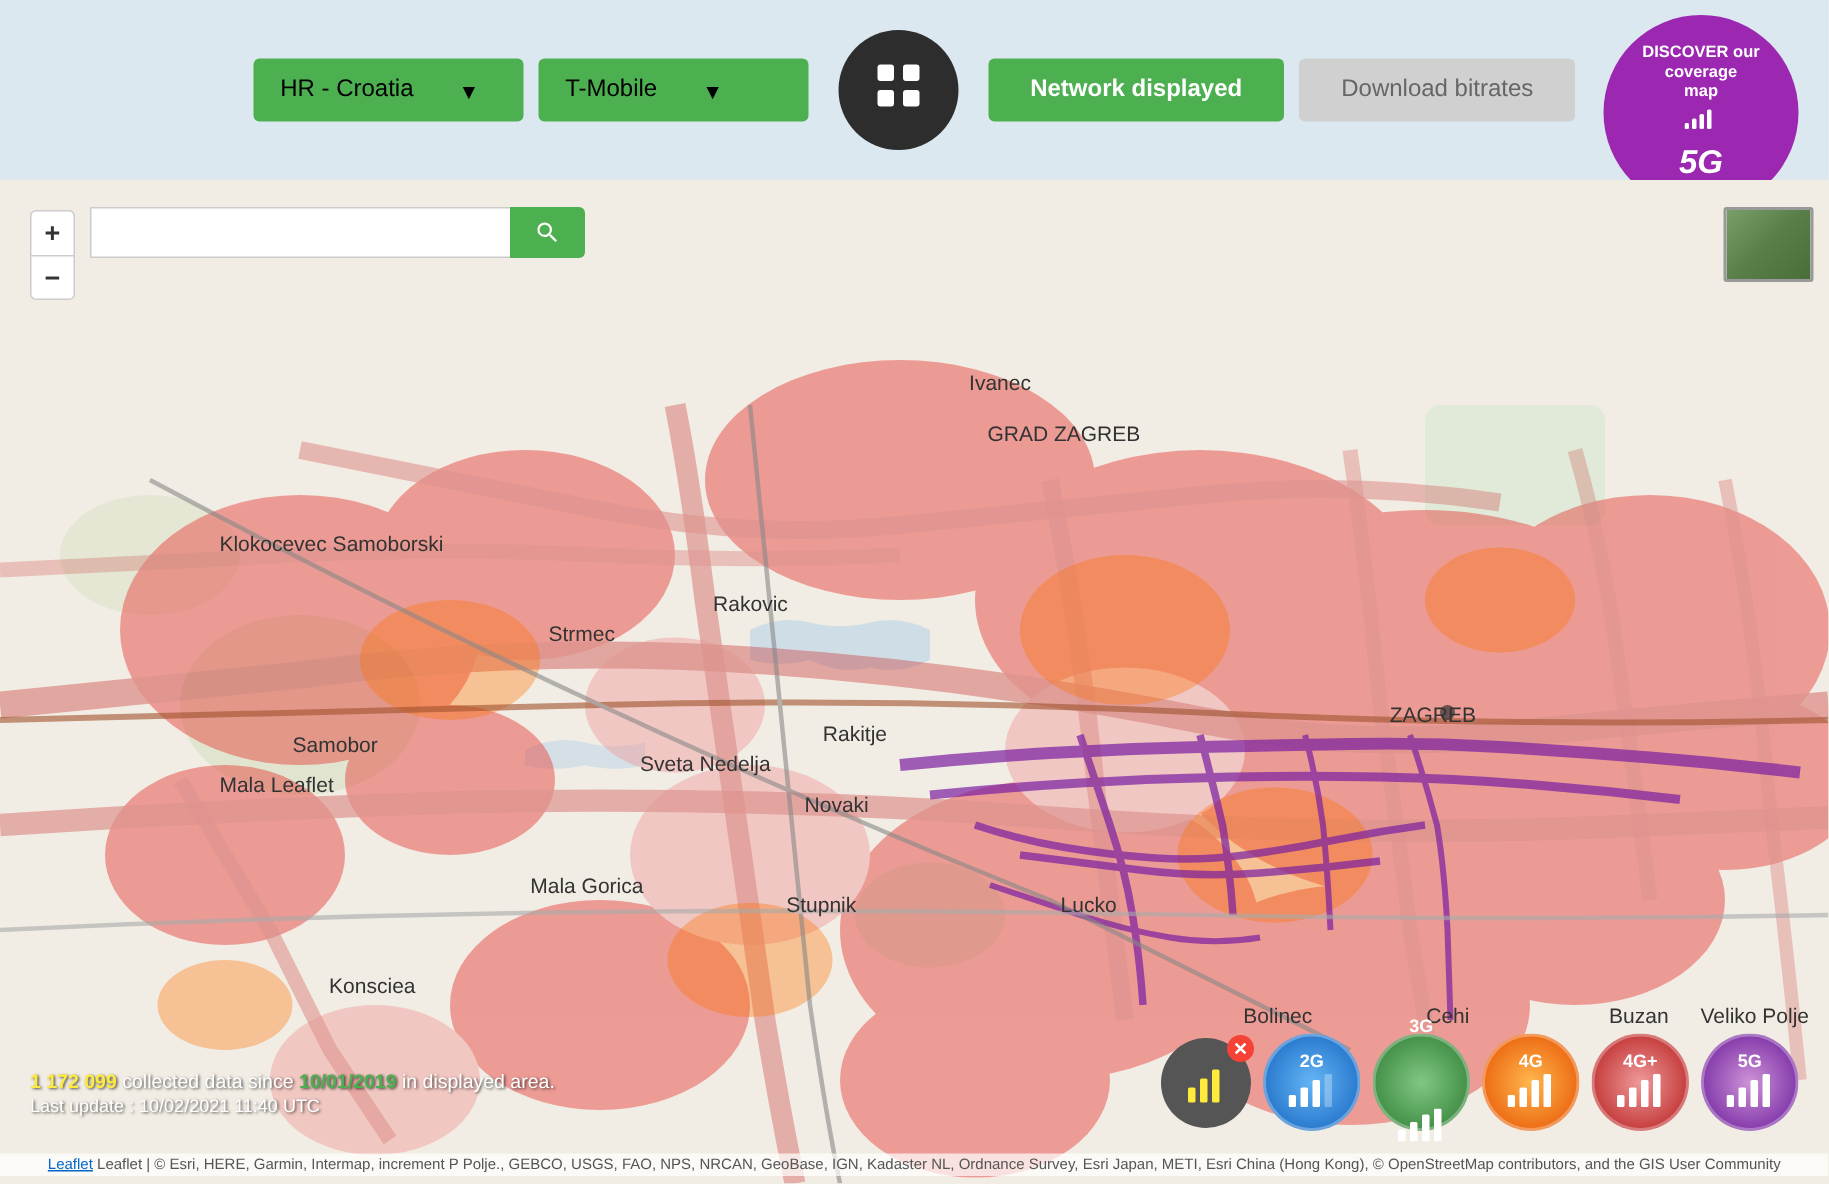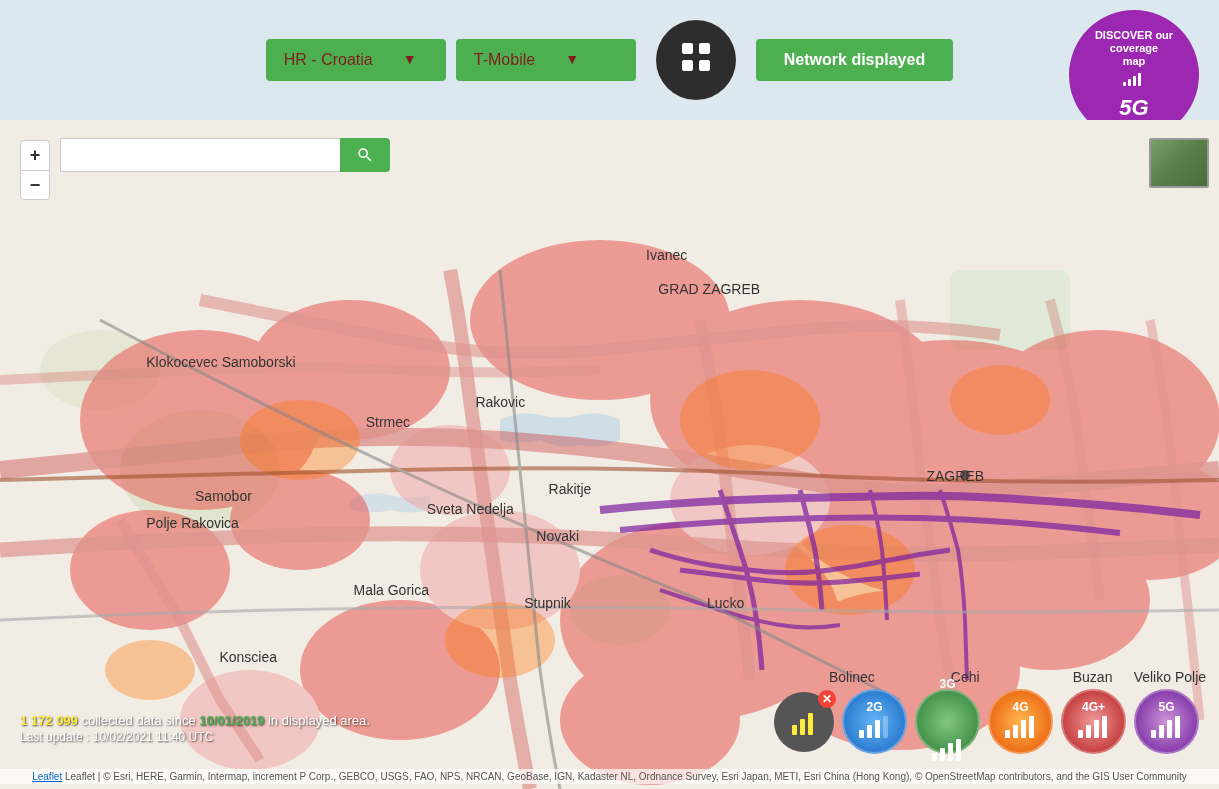--- a/index.html
+++ b/index.html
@@ -24,28 +24,28 @@
     }
 
     .header-controls {
       display: flex;
       align-items: center;
       gap: 10px;
     }
 
     .dropdown-btn {
       background: #4caf50;
-      color: #7f1d1d;
+      color: #000000;
       border: none;
       border-radius: 4px;
       padding: 12px 18px;
       font-size: 16px;
       cursor: pointer;
       display: flex;
-      align-items: flex-start;
+      align-items: flex-end;
       gap: 30px;
       min-width: 180px;
       font-weight: 500;
     }
 
     .dropdown-btn .arrow {
       font-size: 14px;
     }
 
     .logo-circle {
@@ -379,20 +379,21 @@
         <svg width="36" height="36" viewBox="0 0 36 36" fill="none" xmlns="http://www.w3.org/2000/svg">
           <rect x="4" y="4" width="11" height="11" rx="2" fill="white"></rect>
           <rect x="21" y="4" width="11" height="11" rx="2" fill="white"></rect>
           <rect x="4" y="21" width="11" height="11" rx="2" fill="white"></rect>
           <rect x="21" y="21" width="11" height="11" rx="2" fill="white"></rect>
         </svg>
       </span>
     </div>
 
     <button class="nav-btn-active">Network displayed</button>
+    <button class="nav-btn-inactive">Download bitrates</button>
   </div>
 
   <div class="promo-badge">
     <span class="discover">DISCOVER our</span>
     <span class="discover">coverage</span>
     <span class="discover">map</span>
     <span class="signal-icon">
       <svg width="22" height="14" viewBox="0 0 22 14" fill="white">
         <rect x="0" y="10" width="3" height="4" rx="1"></rect>
         <rect x="5" y="7" width="3" height="7" rx="1"></rect>
@@ -497,21 +498,21 @@
   <div class="place-label" style="top:69%;left:29%;">Mala Gorica</div>
   <div class="place-label" style="top:79%;left:18%;">Konsciea</div>
   <div class="place-label" style="top:54%;left:45%;">Rakitje</div>
   <div class="place-label" style="top:61%;left:44%;">Novaki</div>
   <div class="place-label" style="top:19%;left:53%;">Ivanec</div>
   <div class="place-label" style="top:24%;left:54%;">GRAD ZAGREB</div>
   <div class="place-label" style="top:82%;left:68%;">Bolinec</div>
   <div class="place-label" style="top:82%;left:78%;">Cehi</div>
   <div class="place-label" style="top:82%;left:88%;text-align:center;">Buzan</div>
   <div class="place-label" style="top:82%;left:93%;">Veliko Polje</div>
-  <div class="place-label" style="top:59%;left:12%;">Polje Rakovica</div>
+  <div class="place-label" style="top:59%;left:12%;">Mala Leaflet</div>
   <div class="place-label" style="top:35%;left:12%;">Klokocevec Samoborski</div>
 
   <div class="map-controls">
     <button class="zoom-btn">+</button>
     <button class="zoom-btn">−</button>
   </div>
 
   <div class="search-bar">
     <input class="search-input" type="text" placeholder="" style="">
     <button class="search-btn">
@@ -603,15 +604,15 @@
           <rect x="8" y="9" width="5" height="13" rx="1"></rect>
           <rect x="16" y="4" width="5" height="18" rx="1"></rect>
           <rect x="24" y="0" width="5" height="22" rx="1"></rect>
         </svg>
       </span>
     </div>
   </div>
 
   <div class="attribution">
     <span style="color:#0066cc;text-decoration:underline;cursor:pointer;">Leaflet</span>
-    <span>Leaflet | © Esri, HERE, Garmin, Intermap, increment P Corp., GEBCO, USGS, FAO, NPS, NRCAN, GeoBase, IGN, Kadaster NL, Ordnance Survey, Esri Japan, METI, Esri China (Hong Kong), © OpenStreetMap contributors, and the GIS User Community</span>
+    <span>Leaflet | © Esri, HERE, Garmin, Intermap, increment P Polje., GEBCO, USGS, FAO, NPS, NRCAN, GeoBase, IGN, Kadaster NL, Ordnance Survey, Esri Japan, METI, Esri China (Hong Kong), © OpenStreetMap contributors, and the GIS User Community</span>
   </div>
 </div>
 
 </body></html>

